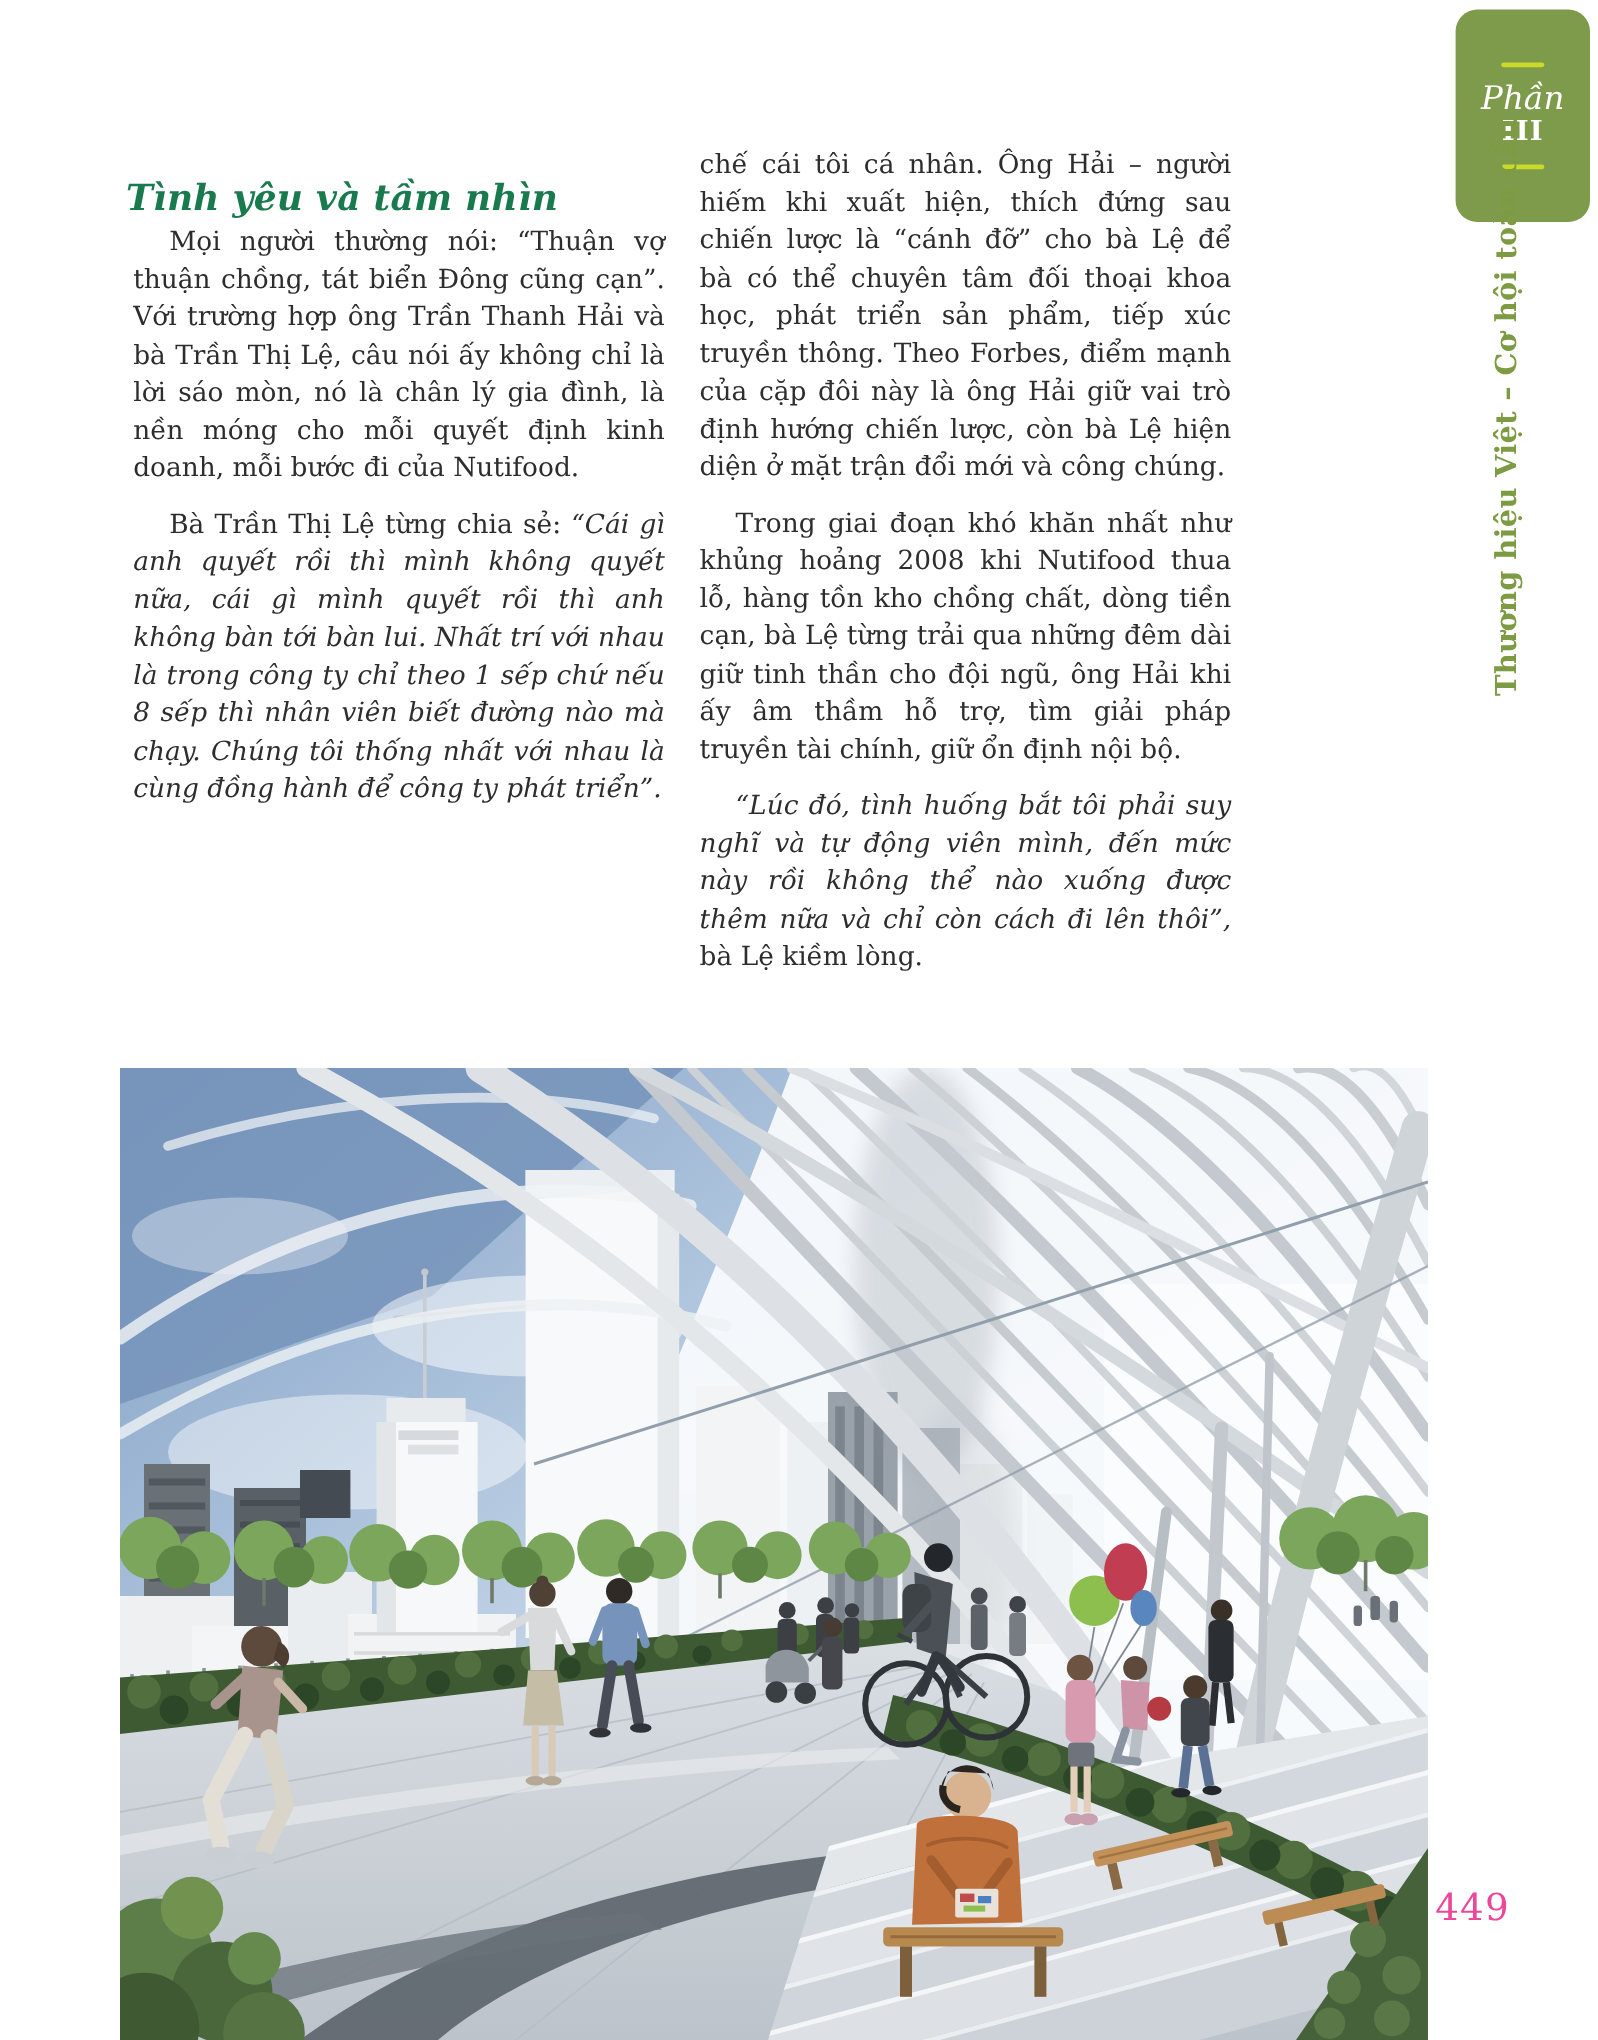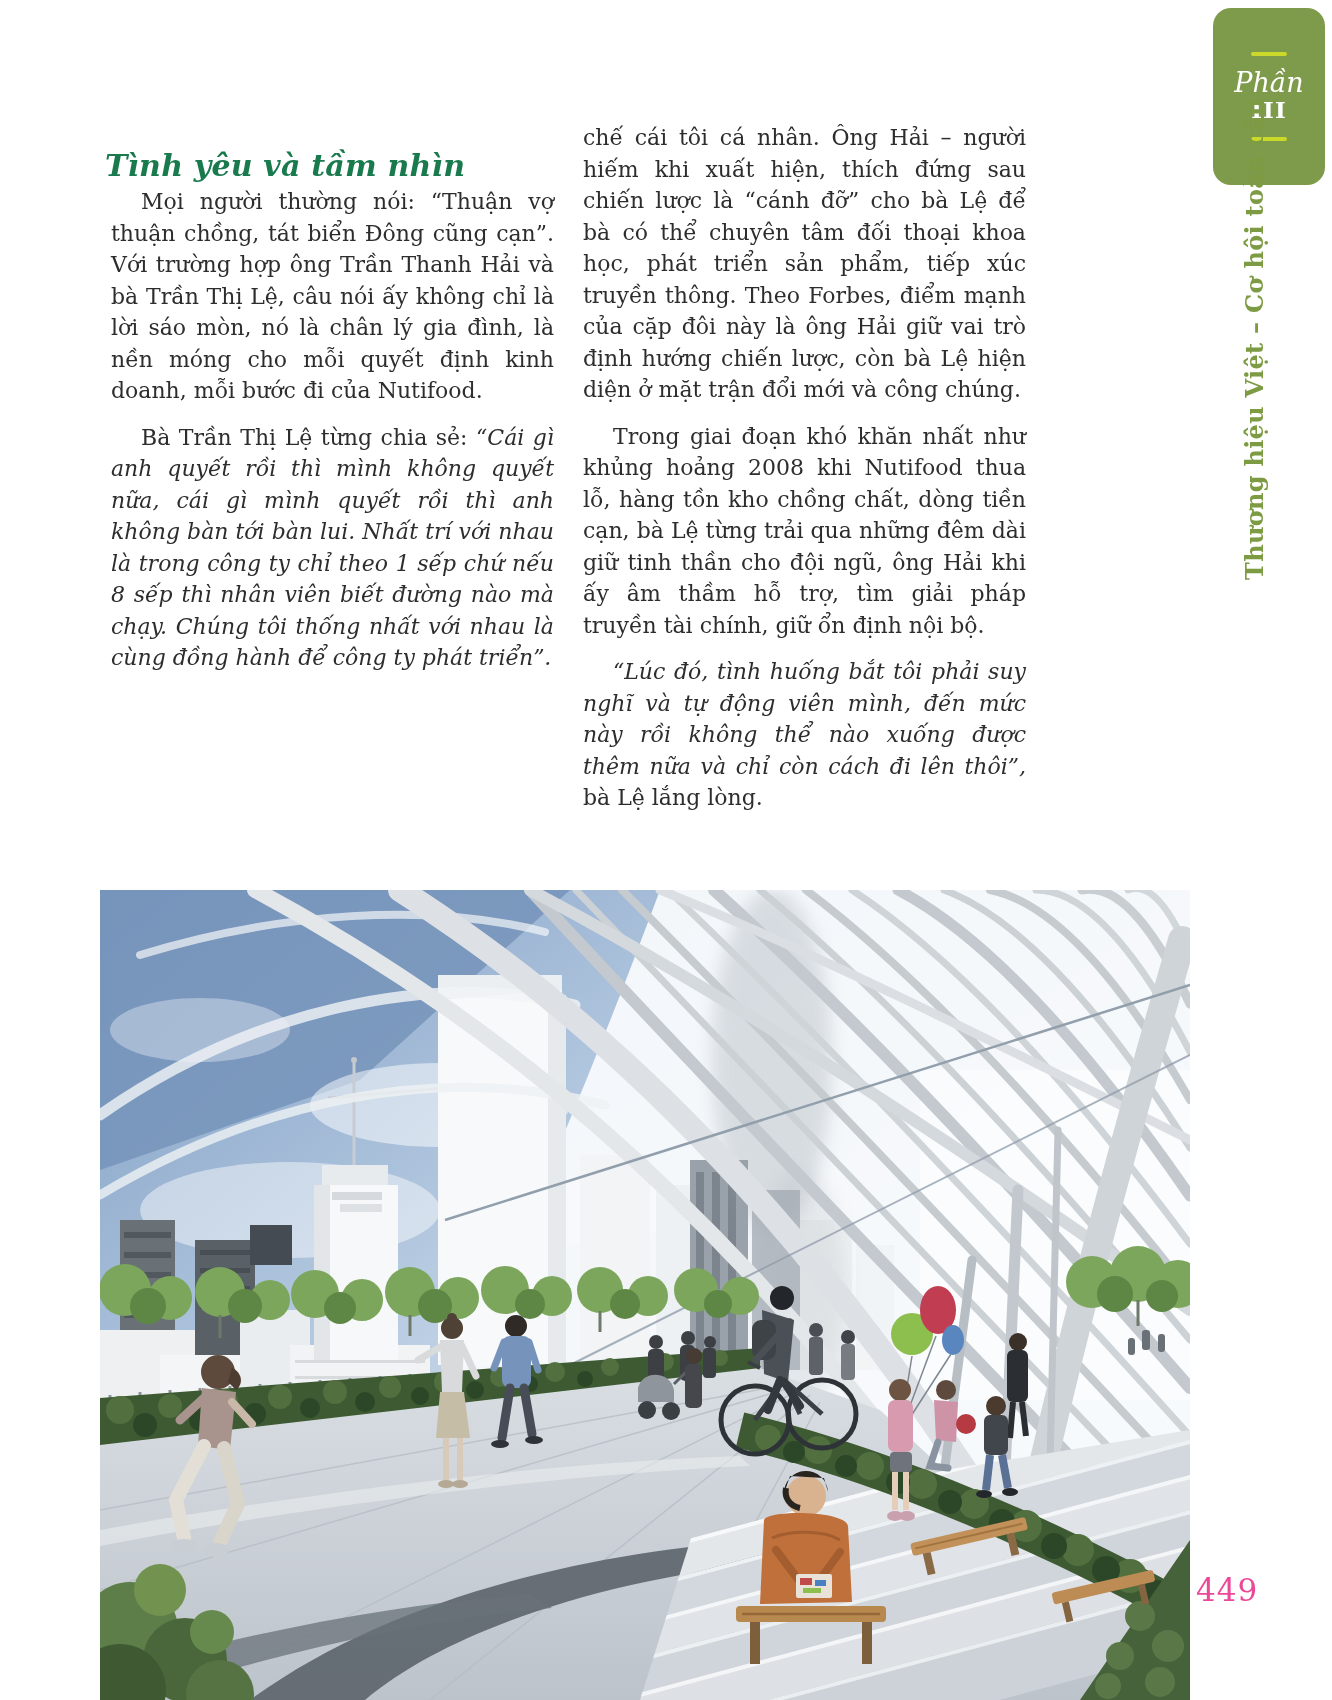--- a/index.html
+++ b/index.html
@@ -64,21 +64,21 @@
 
 <h1 class="heading">Tình yêu và tầm nhìn</h1>
 
 <div class="col" id="col-left">
     <p class="para indent"><span>Mọi người thường nói: “Thuận vợ thuận chồng, tát biển Đông cũng cạn”. Với trường hợp ông Trần Thanh Hải và bà Trần Thị Lệ, câu nói ấy không chỉ là lời sáo mòn, nó là chân lý gia đình, là nền móng cho mỗi quyết định kinh doanh, mỗi bước đi của Nutifood.</span></p>
     <p class="para indent"><span>Bà Trần Thị Lệ từng chia sẻ: </span><span class="it">“Cái gì anh quyết rồi thì mình không quyết nữa, cái gì mình quyết rồi thì anh không bàn tới bàn lui. Nhất trí với nhau là trong công ty chỉ theo 1 sếp chứ nếu 8 sếp thì nhân viên biết đường nào mà chạy. Chúng tôi thống nhất với nhau là cùng đồng hành để công ty phát triển”.</span></p>
   </div>
 <div class="col" id="col-right">
     <p class="para"><span>chế cái tôi cá nhân. Ông Hải – người hiếm khi xuất hiện, thích đứng sau chiến lược là “cánh đỡ” cho bà Lệ để bà có thể chuyên tâm đối thoại khoa học, phát triển sản phẩm, tiếp xúc truyền thông. Theo Forbes, điểm mạnh của cặp đôi này là ông Hải giữ vai trò định hướng chiến lược, còn bà Lệ hiện diện ở mặt trận đổi mới và công chúng.</span></p>
     <p class="para indent"><span>Trong giai đoạn khó khăn nhất như khủng hoảng 2008 khi Nutifood thua lỗ, hàng tồn kho chồng chất, dòng tiền cạn, bà Lệ từng trải qua những đêm dài giữ tinh thần cho đội ngũ, ông Hải khi ấy âm thầm hỗ trợ, tìm giải pháp truyền tài chính, giữ ổn định nội bộ.</span></p>
-    <p class="para indent"><span class="it">“Lúc đó, tình huống bắt tôi phải suy nghĩ và tự động viên mình, đến mức này rồi không thể nào xuống được thêm nữa và chỉ còn cách đi lên thôi”,</span><span> bà Lệ lắng lòng.</span></p>
+    <p class="para indent"><span class="it">“Lúc đó, tình huống bắt tôi phải suy nghĩ và tự động viên mình, đến mức này rồi không thể nào xuống được thêm nữa và chỉ còn cách đi lên thôi”,</span><span> bà Lệ kiềm lòng.</span></p>
   </div>
 
 <div class="part-tab">
   <div class="tab-rule top"></div>
   <div class="tab-script">Phần</div>
   <div class="tab-numeral">III</div>
   <div class="tab-rule bottom"></div>
 </div>
 
 <div class="side-vertical">Thương hiệu Việt – Cơ hội toàn cầu</div>

